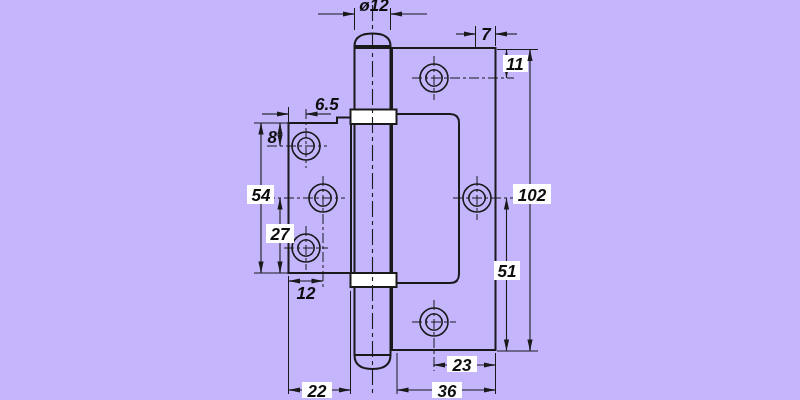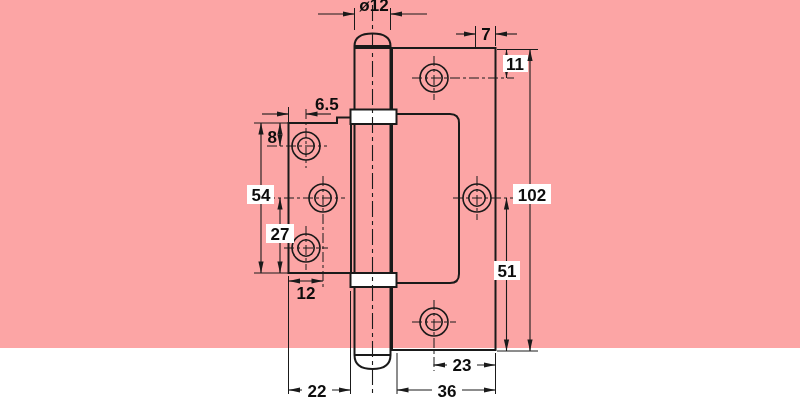--- a/index.html
+++ b/index.html
@@ -1,16 +1,16 @@
 <!DOCTYPE html>
 <html><head>
 <meta charset="utf-8">
 <style>
   html,body{margin:0;padding:0;background:#ffffff;width:800px;height:400px;overflow:hidden;}
-  .stage{position:relative;width:800px;height:348px;background:#fca5a5;}
+  .stage{position:relative;width:800px;height:400px;background:#c4b5fd;font-style:italic;}
   svg{display:block;}
   .outline{fill:none;stroke:#1a1a1a;stroke-width:2;stroke-linejoin:miter;}
   .outline-fill{fill:#ffffff;stroke:#1a1a1a;stroke-width:2;}
   .hole{fill:none;stroke:#1a1a1a;stroke-width:1.6;}
   .cline{fill:none;stroke:#1a1a1a;stroke-width:1.1;stroke-dasharray:16 4 4 4;}
   .hcross{fill:none;stroke:#1a1a1a;stroke-width:1;stroke-dasharray:10 3 3 3;}
   .dim{fill:none;stroke:#1a1a1a;stroke-width:1.1;}
   .ext{fill:none;stroke:#1a1a1a;stroke-width:1;}
   .lbl{font-family:"Liberation Sans","DejaVu Sans",sans-serif;font-weight:bold;font-size:17px;fill:#0d0d0d;}
   .backing{fill:#ffffff;stroke:none;}

